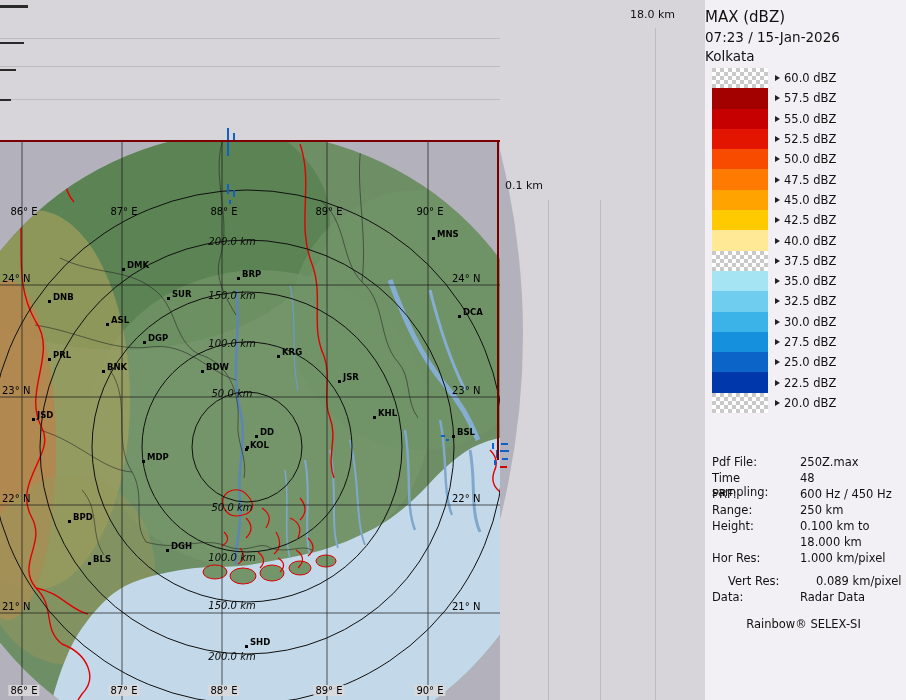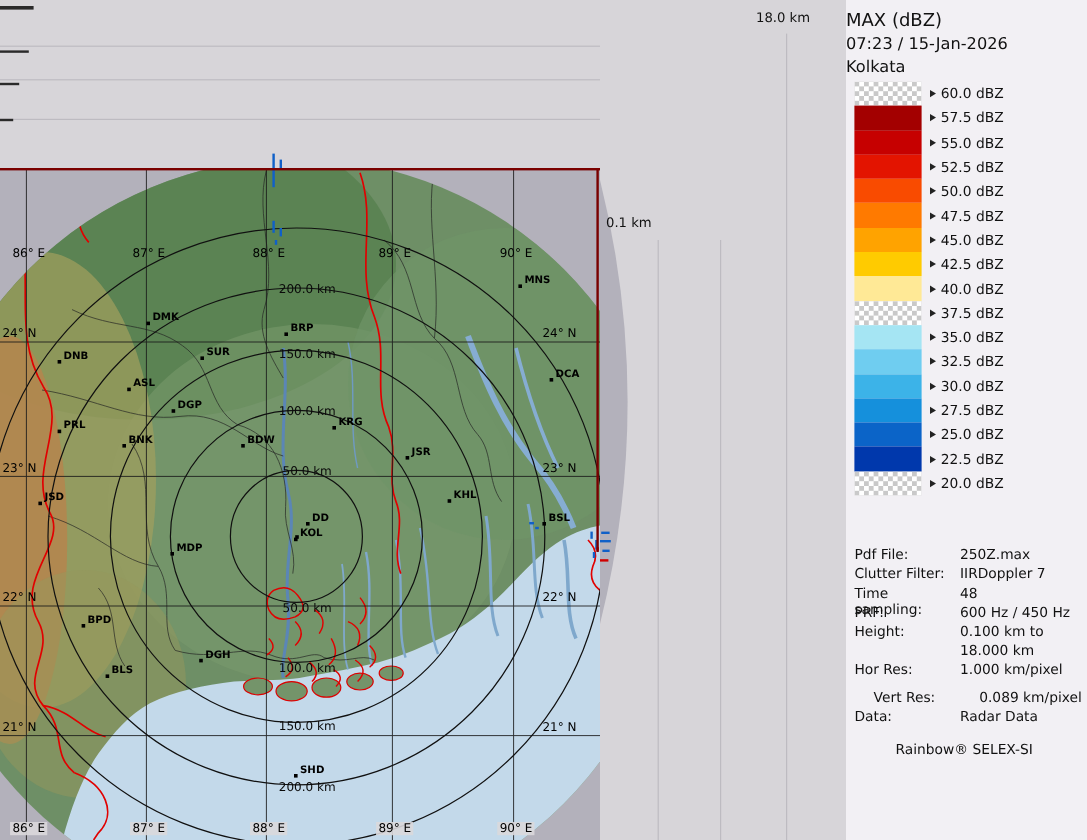--- a/index.html
+++ b/index.html
@@ -16,22 +16,22 @@
   
   .map{position:absolute;left:0;top:140px;width:500px;height:560px;overflow:hidden;background:#b3b1bb;}
   .map svg{position:absolute;left:0;top:0;}
   .overlays{position:absolute;left:0;top:0;width:500px;height:560px;}
   .city{position:absolute;}
   .dot{position:absolute;left:0;top:0;width:3px;height:3px;background:#000;}
   .clab{position:absolute;left:5px;top:-8px;font-size:8.5px;font-weight:bold;color:#000;white-space:nowrap;}
   .geo{position:absolute;font-size:10px;color:#000;white-space:nowrap;}
   .lon{transform:translateX(-50%);}
   .boxed{background:rgba(218,216,220,0.9);padding:0 2px;}
-  .ringlab{position:absolute;left:256px;transform:translateX(-50%);
-    font-size:10px;color:#0a0a0a;white-space:nowrap;}
+  .ringlab{position:absolute;left:232px;transform:translateX(-50%);
+    font-size:10px;color:#0a0a0a;white-space:nowrap;font-style:italic;}
   
   .legend-panel{position:absolute;left:705px;top:0;width:201px;height:700px;background:#f2f0f4;}
   .hdr{ }
   .hdr-product{font-size:15px;margin-top:8px;}
   .hdr-dt{font-size:13.5px;margin-top:3px;}
   .hdr-station{font-size:13.5px;margin-top:3px;}
   .legend-entries{position:absolute;left:7px;top:68px;text-align:center;}
   .legend-entry{display:flex;align-items:center;height:20.3px;}
   .swatch{width:56px;height:20.3px;flex:0 0 56px;}
   .checker{background:conic-gradient(#ffffff 25%,#c9c9c9 0 50%,#ffffff 0 75%,#c9c9c9 0) 0 0/8px 8px;}
@@ -413,30 +413,30 @@
           <div class="lab">20.0 dBZ</div>
         </div>
       </div>
     <div class="metadata">
       <div>
           <div class="meta-row">
             <div class="mlab">Pdf File:</div>
             <div class="mval">250Z.max</div>
           </div>
           <div class="meta-row">
-            <div class="mlab">Clutter Filter:</div>
-            <div class="mval">IIRDoppler 7</div>
-          </div>
-          <div class="meta-row">
             <div class="mlab">Time sampling:</div>
             <div class="mval">48</div>
           </div>
           <div class="meta-row">
             <div class="mlab">PRF:</div>
             <div class="mval">600 Hz / 450 Hz</div>
+          </div>
+          <div class="meta-row">
+            <div class="mlab">Range:</div>
+            <div class="mval">250 km</div>
           </div>
           <div class="meta-row">
             <div class="mlab">Height:</div>
             <div class="mval">0.100 km to</div>
           </div>
           <div class="meta-row">
             <div class="mlab"></div>
             <div class="mval">18.000 km</div>
           </div>
           <div class="meta-row">

